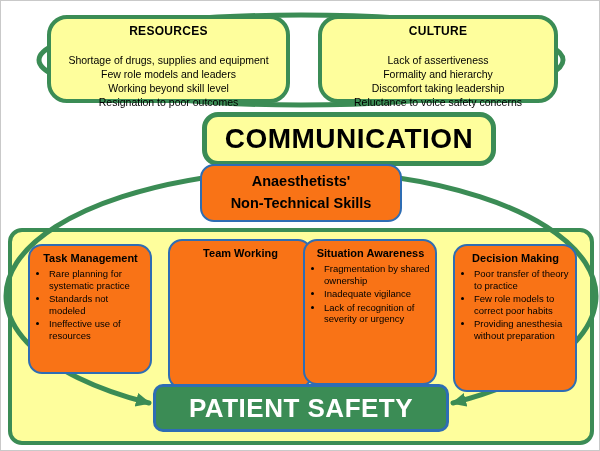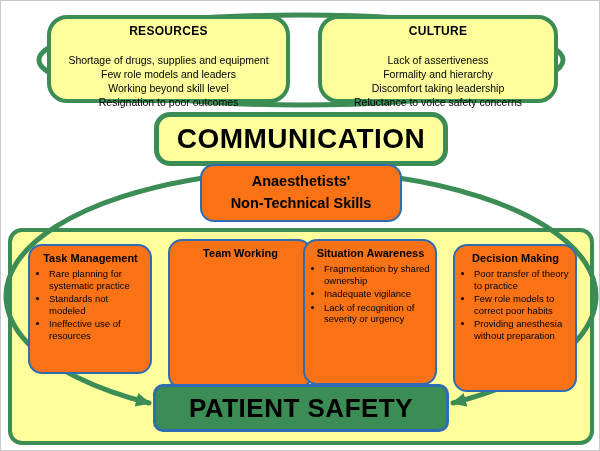--- a/index.html
+++ b/index.html
@@ -52,20 +52,21 @@
     margin-bottom: 16px;
   }
   .top-box .box-items { font-size: 10.5px; line-height: 1.32; }
 
   .communication-box {
     display: flex;
     align-items: center;
     justify-content: center;
     border-width: 5px;
     border-radius: 16px;
+    margin-left: 48px;
   }
   .communication-box .big-title {
     font-weight: bold;
     font-size: 28px;
     letter-spacing: 0.5px;
   }
 
   .ants-box {
     display: flex;
     flex-direction: column;
@@ -94,21 +95,21 @@
 
   .patient-box {
     display: flex;
     align-items: center;
     justify-content: center;
     background: #3B8C55;
     border: 3px solid #2E6DB4;
     border-radius: 10px;
   }
   .patient-box .patient-title {
-    color: #000000;
+    color: #ffffff;
     font-weight: bold;
     font-size: 26px;
     letter-spacing: 0.5px;
   }
 
   
   #resources   { left: 46px;  top: 14px;  width: 243px; height: 88px; }
   #culture     { left: 317px; top: 14px;  width: 240px; height: 88px; }
   #communication { left: 153px; top: 111px; width: 294px; height: 54px; }
   #ants        { left: 199px; top: 163px; width: 202px; height: 58px; }

